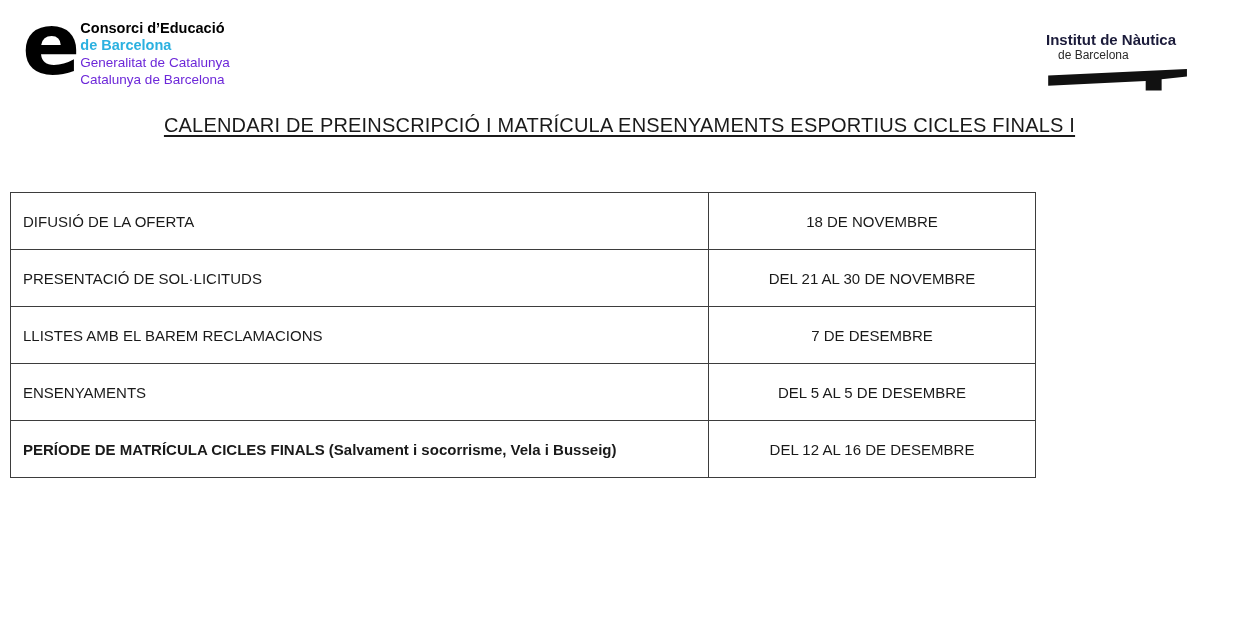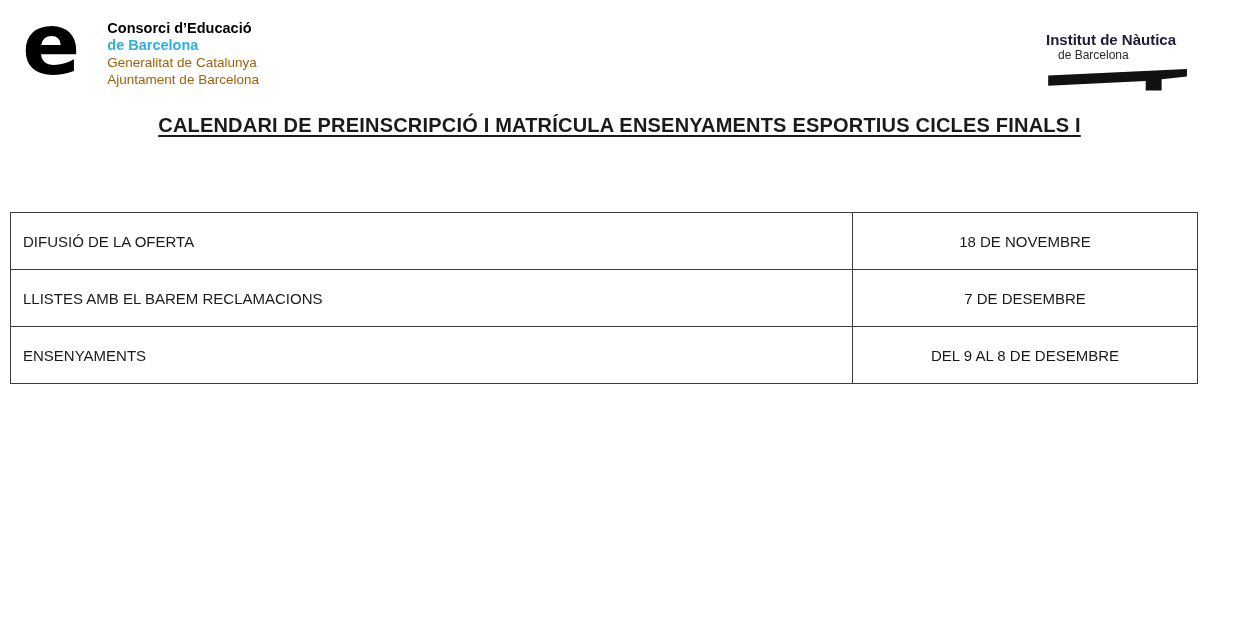--- a/index.html
+++ b/index.html
@@ -28,38 +28,38 @@
   .e-glyph {
     font-family: "DejaVu Sans", sans-serif;
     font-weight: bold;
     font-size: 86px;
     line-height: 60px;
     color: #000000;
     margin-top: 2px;
     letter-spacing: -2px;
   }
   .consorci-text {
-    margin-left: 29px;
+    margin-left: 2px;
     margin-top: 8px;
   }
   .consorci-text .l1 {
     font-size: 14.5px;
     font-weight: bold;
     color: #000000;
     line-height: 17px;
   }
   .consorci-text .l2 {
     font-size: 14.5px;
     font-weight: bold;
     line-height: 17px;
   }
   .consorci-text .l3,
   .consorci-text .l4 {
     font-size: 13.5px;
-    color: #a16207;
+    color: #6d28d9;
     line-height: 17px;
   }
 
   .logo-right {
     position: absolute;
     left: 1046px;
     top: 32px;
     width: 160px;
   }
   .logo-right .n1 {
@@ -83,71 +83,71 @@
 
   
   .title {
     position: absolute;
     left: 0;
     top: 110px;
     width: 100%;
     margin: 0;
     text-align: center;
     font-size: 20px;
-    font-weight: bold;
+    font-weight: normal;
     line-height: 31px;
     color: #1a1a1a;
     letter-spacing: 0.2px;
   }
   .title .title-line {
     text-decoration: underline;
     text-underline-offset: 3px;
   }
 
   
   .calendar {
     position: absolute;
     left: 10px;
-    top: 212px;
-    width: 1188px;
+    top: 192px;
+    width: 1026px;
     border-collapse: collapse;
     table-layout: fixed;
   }
   .calendar td {
     border: 1px solid #3d3d3d;
     height: 56px;
     font-size: 15px;
     color: #1a1a1a;
     background: #ffffff;
   }
   .calendar td.label {
     padding: 0 12px;
     text-align: left;
   }
   .calendar td.value {
     width: 312px;
     text-align: center;
-    padding: 0 16px;
+    padding: 0 7px;
   }
   .calendar tr.bold td.label {
     font-weight: bold;
   }
 </style>
 </head>
 <body>
 
 <div class="page">
 
   <div class="logo-left">
     <div class="e-glyph">e</div>
     <div class="consorci-text">
       <div class="l1">Consorci d’Educació</div>
       <div class="l2" style="color: rgb(43, 177, 224);">de Barcelona</div>
       <div class="l3">Generalitat de Catalunya</div>
-      <div class="l4">Ajuntament de Barcelona</div>
+      <div class="l4">Catalunya de Barcelona</div>
     </div>
   </div>
 
   <div class="logo-right">
     <div class="n1" style="color: rgb(27, 27, 58);">Institut de Nàutica</div>
     <div class="n2">de Barcelona</div>
     <svg class="boat" viewBox="0 0 150 32" xmlns="http://www.w3.org/2000/svg" aria-hidden="true">
       <polygon points="0,9 148,2 148,10 121,13 121,25 104,25 104,15 0,20" fill="#111111"></polygon>
     </svg>
   </div>
@@ -156,23 +156,31 @@
     <span class="title-line">CALENDARI DE PREINSCRIPCIÓ I MATRÍCULA ENSENYAMENTS ESPORTIUS CICLES FINALS I</span><br>
   </h1>
 
   <table class="calendar">
     <tbody>
       <tr>
         <td class="label">DIFUSIÓ DE LA OFERTA</td>
         <td class="value">18 DE NOVEMBRE</td>
       </tr>
       <tr>
+        <td class="label">PRESENTACIÓ DE SOL·LICITUDS</td>
+        <td class="value">DEL 21 AL 30 DE NOVEMBRE</td>
+      </tr>
+      <tr>
         <td class="label">LLISTES AMB EL BAREM RECLAMACIONS</td>
         <td class="value">7 DE DESEMBRE</td>
       </tr>
       <tr>
         <td class="label">ENSENYAMENTS</td>
-        <td class="value">DEL 9 AL 8  DE DESEMBRE</td>
+        <td class="value">DEL 5 AL 5  DE DESEMBRE</td>
+      </tr>
+      <tr class="bold">
+        <td class="label">PERÍODE DE MATRÍCULA CICLES FINALS (Salvament i socorrisme, Vela i Busseig)</td>
+        <td class="value">DEL 12 AL 16 DE DESEMBRE</td>
       </tr>
     </tbody>
   </table>
 
 </div>
 
 </body></html>

